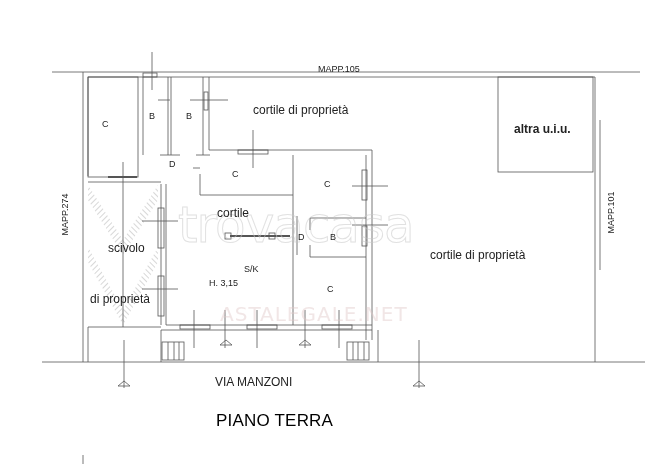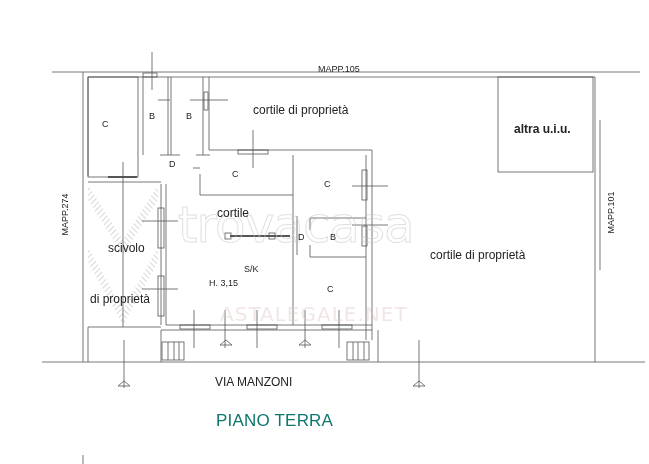--- a/index.html
+++ b/index.html
@@ -2,21 +2,21 @@
 <html><head>
 <meta charset="utf-8">
 <style>
   html, body { margin: 0; padding: 0; background: #ffffff; }
   body { width: 649px; height: 464px; position: relative; overflow: hidden; font-family: "Liberation Sans", sans-serif; }
   #plan { position: absolute; left: 0; top: 0; width: 649px; height: 464px; }
   .lbl { position: absolute; font-family: "Liberation Sans", sans-serif; color: #222; white-space: nowrap; line-height: 1; }
   .sm { font-size: 12px; }
   .md { font-size: 9px; }
   .vert { transform: rotate(-90deg); transform-origin: center center; }
-  .title { font-size: 17px; color: #0f766e; letter-spacing: 0.2px; }
+  .title { font-size: 17px; color: #000000; letter-spacing: 0.2px; }
   .wm { position: absolute; white-space: nowrap; line-height: 1; pointer-events: none; }
   .wm-trova { font-family: "DejaVu Sans", sans-serif; font-size: 50px; color: transparent; -webkit-text-stroke: 1px rgba(200,200,200,0.55); letter-spacing: -1px; }
   .wm-asta { font-family: "DejaVu Sans", sans-serif; font-size: 20px; color: rgba(225,200,200,0.45); letter-spacing: 1px; }
 </style>
 </head>
 <body>
 
 <svg id="plan" viewBox="0 0 649 464" xmlns="http://www.w3.org/2000/svg">
   <defs>
     <pattern id="hatchA" patternUnits="userSpaceOnUse" width="4" height="4" patternTransform="rotate(45)">

